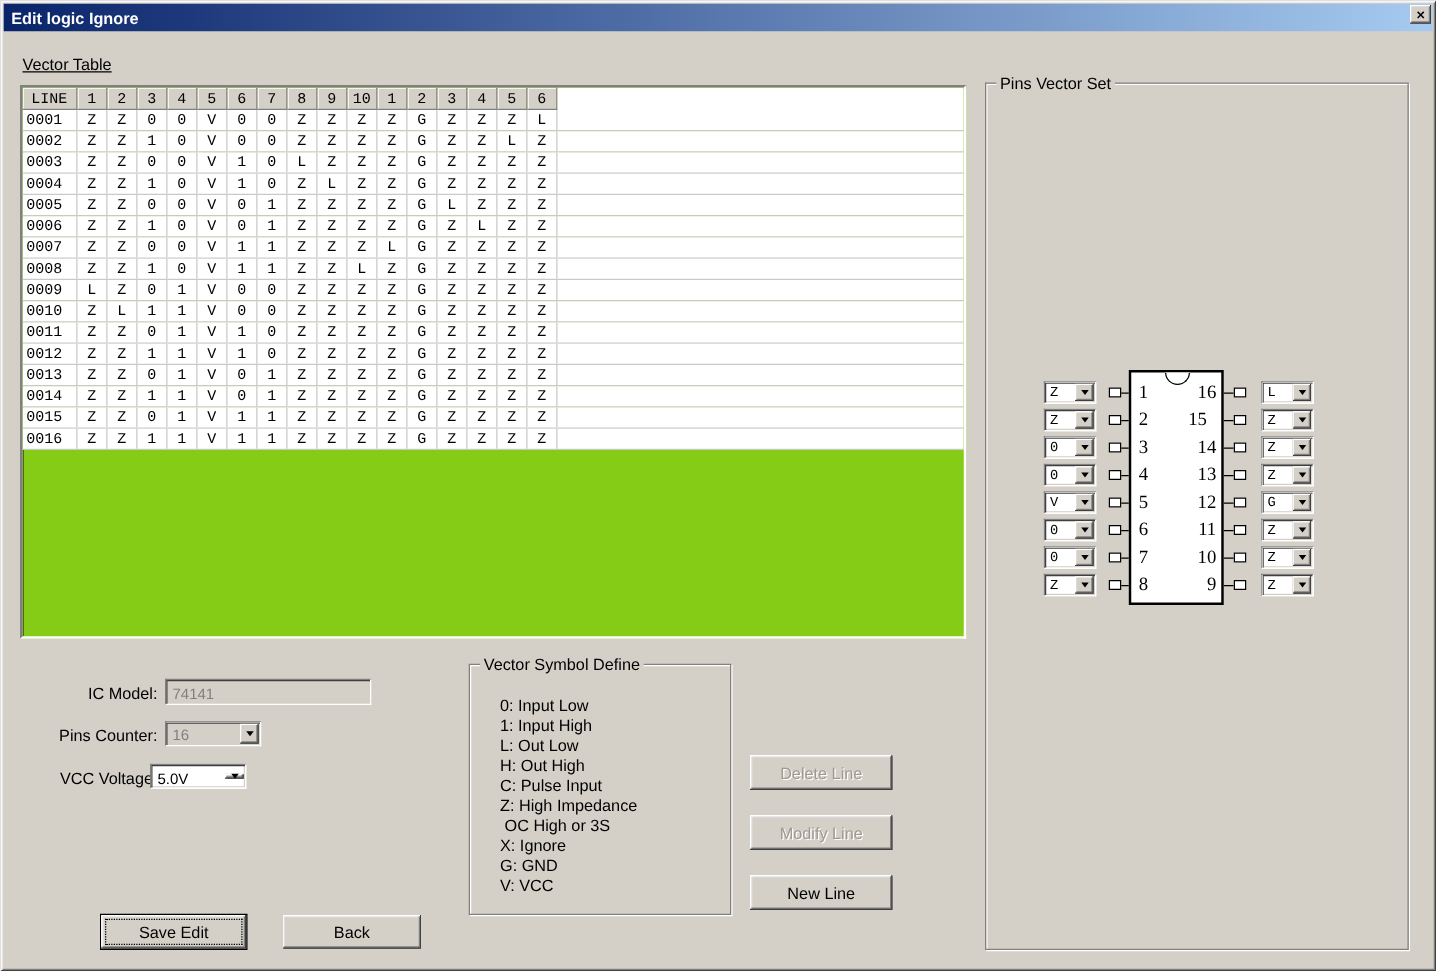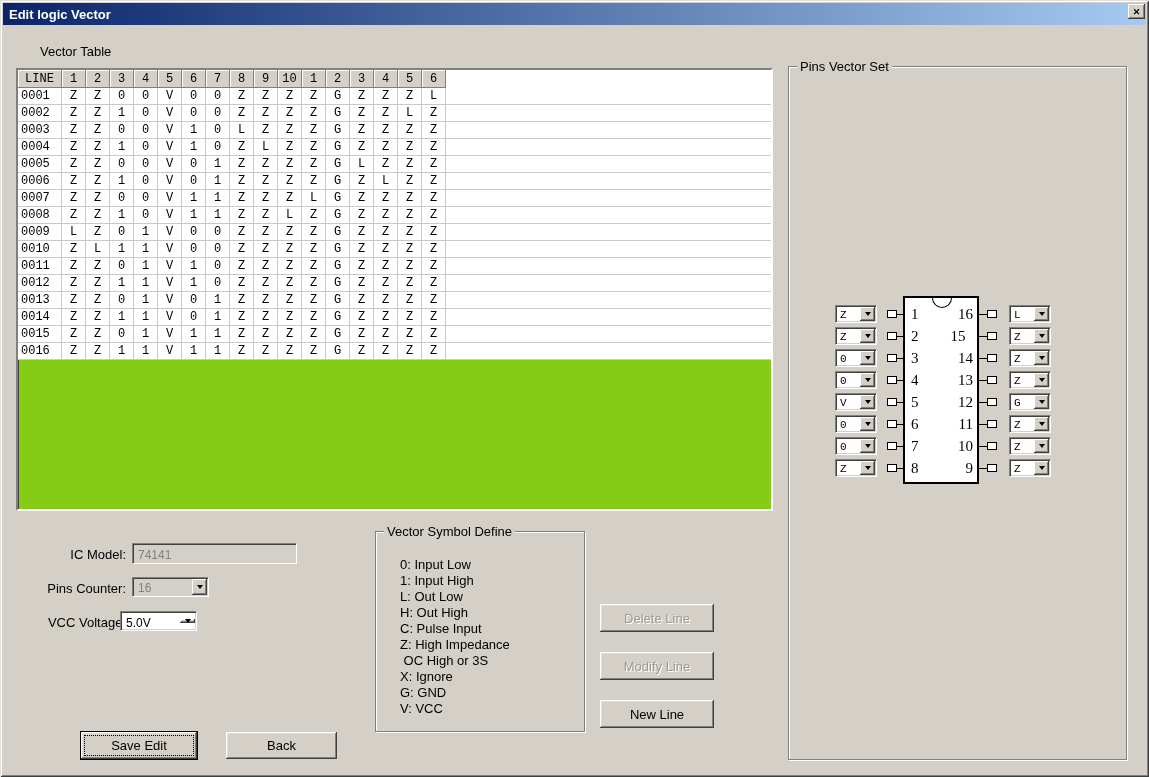--- a/index.html
+++ b/index.html
@@ -111,27 +111,27 @@
                 inset -2px -2px 0 #808080, inset 2px 2px 0 #dfdfdf;
   }
   .push-btn.default::after{content:"";position:absolute;left:3px;top:3px;right:3px;bottom:3px;border:1px dotted #000;}
 </style>
 </head>
 <body>
 
 <div class="window">
 
   <div class="titlebar">
-    <span>Edit logic Vector</span>
+    <span>Edit logic Ignore</span>
   </div>
   <div class="close-btn">
     <span>✕</span>
   </div>
 
-  <div class="label" style="left:40px;top:44px;">Vector Table</div>
+  <div class="label" style="left:18px;top:44px;text-decoration:underline;">Vector Table</div>
 
   <div class="vtable">
     <div class="vt-header">
         <div class="vth line">LINE</div>
         <div class="vth">1</div>
         <div class="vth">2</div>
         <div class="vth">3</div>
         <div class="vth">4</div>
         <div class="vth">5</div>
         <div class="vth">6</div>

